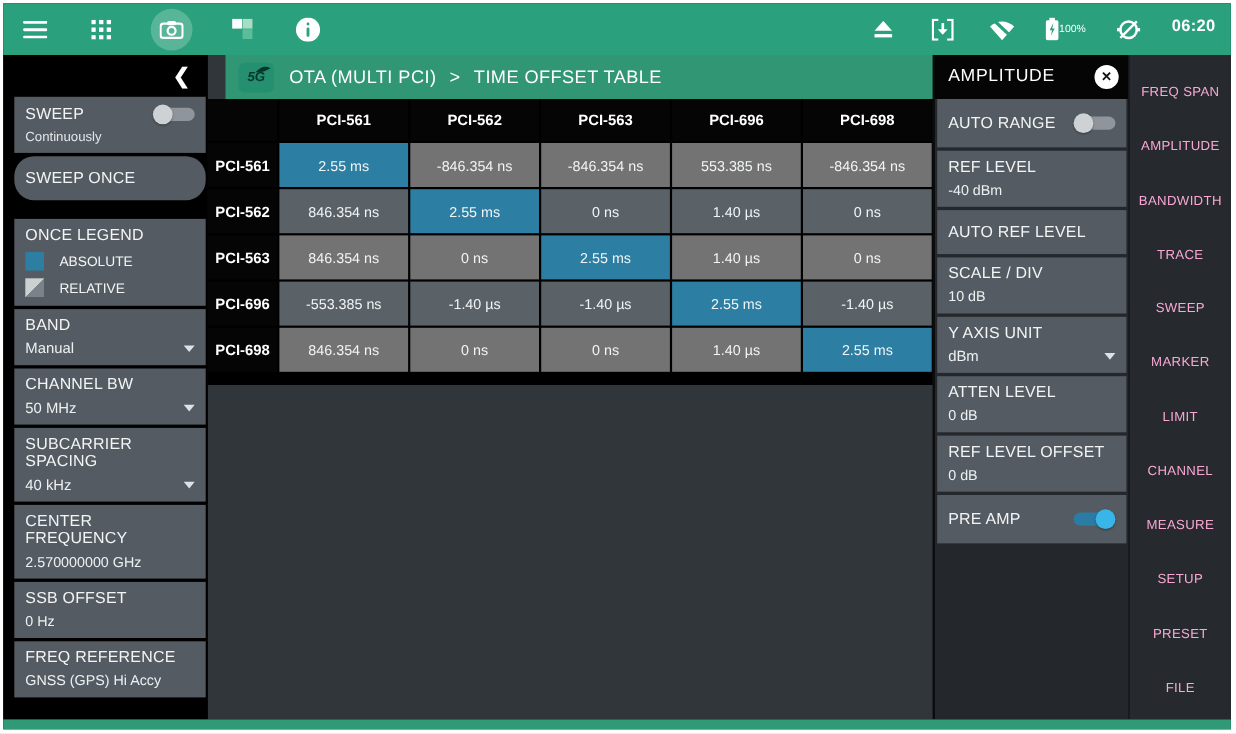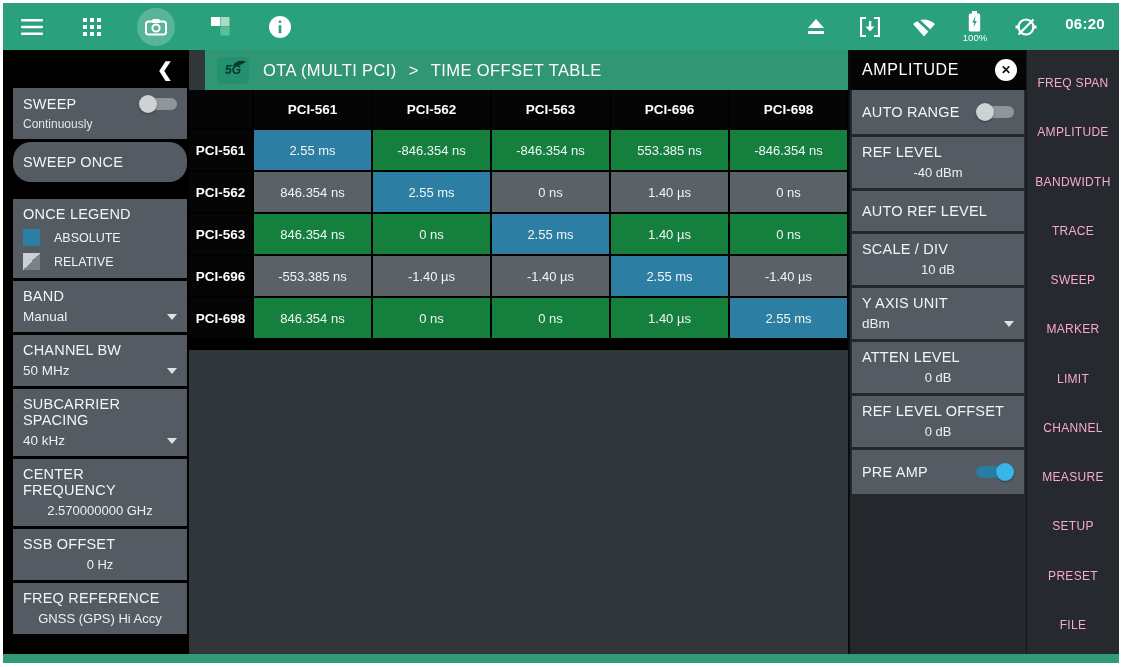--- a/index.html
+++ b/index.html
@@ -9,39 +9,39 @@
          display:flex; flex-direction:column; background:#000; }
 
   
   .topbar { height:47px; background:#2aa17c; display:flex; align-items:center;
             padding:0 14px; flex:0 0 auto; }
   .tb-left { display:flex; align-items:center; gap:30px; }
   .tb-right { margin-left:auto; display:flex; align-items:center; gap:24px; }
   .tb-ic { display:flex; align-items:center; justify-content:center; width:30px; height:36px; }
   .cam-wrap { width:38px; height:38px; border-radius:50%; background:rgba(255,255,255,.22);
               display:flex; align-items:center; justify-content:center; }
-  .batt-block { display:flex; flex-direction:column; align-items:center; line-height:1; }
+  .batt-block { display:flex; align-items:center; line-height:1; }
   .batt-label { color:#fff; font-size:9.5px; margin-top:1px; }
   .clock { color:#fff; font-size:15px; font-weight:bold; letter-spacing:.3px; align-self:flex-start; margin-top:6px;}
 
   
   .body { flex:1 1 auto; display:flex; min-height:0; }
 
   
   .lsb { width:186px; background:#000; flex:0 0 auto; display:flex; flex-direction:column; overflow:hidden; }
   .lsb-head { height:38px; flex:0 0 auto; display:flex; align-items:center; justify-content:flex-end;
               padding-right:16px; }
   .chev-left { color:#fff; font-size:19px; font-weight:bold; }
   .chev-left::before { content:"❮"; }
   .panel { background:#545b62; margin:0 2px 3px 10px; padding:7px 10px 8px; color:#f3f4f4; }
   .panel.gap-after { margin-bottom:17px;border-radius:18px; }
   .panel .head { display:flex; justify-content:space-between; align-items:center; }
   .panel .title { font-size:14.5px; letter-spacing:.2px; }
   .panel .sub { font-size:12px; margin-top:4px; color:#e4e6e8; }
-  .panel .val { font-size:13px; margin-top:5px; color:#eef0f1;text-align:center; }
+  .panel .val { font-size:13px; margin-top:5px; color:#eef0f1; }
   .panel.button { padding:12px 10px; }
   .vrow { display:flex; justify-content:space-between; align-items:center; margin-top:5px; }
   .vrow .val { margin-top:0; font-size:13.5px; }
   .caret { width:0; height:0; border-left:5px solid transparent; border-right:5px solid transparent;
            border-top:6px solid #dfe2e4; }
   .legend-row { display:flex; align-items:center; gap:14px; margin-top:7px; font-size:12.5px; }
   .sw { width:17px; height:17px; flex:0 0 auto; }
   .sw.absolute { background:#2c7ea2; }
   .sw.relative { background:linear-gradient(135deg,#ccd0d2 0 50%,#7b838a 50% 100%); }
 
@@ -63,21 +63,21 @@
   .badge5g svg { position:absolute; top:3px; right:3px; }
   .crumb-txt { color:#fff; font-size:16.5px; letter-spacing:.4px; display:flex; gap:12px; align-items:center; }
   .ota-table { display:grid; grid-template-columns:63px repeat(5,117px); gap:2px;
                background:#000; padding-bottom:12px; width:660px; }
   .ota-table .th { height:38px; background:#050505; color:#fff; font-weight:bold; font-size:13.5px;
                    display:flex; align-items:center; justify-content:center; }
   .ota-table .rl { height:40px; background:#050505; color:#fff; font-weight:bold; font-size:13.5px;
                    display:flex; align-items:center; justify-content:center; }
   .ota-table .cell { height:40px; color:#f2f4f5; font-size:13px;
                      display:flex; align-items:center; justify-content:center; }
-  .cell.r-light { background:#15803d; }
+  .cell.r-light { background:#737373; }
   .cell.r-dark  { background:#5a6167; }
   .cell.absolute { background:#2c7ea2 !important; }
 
   
   .amp { width:178px; flex:0 0 auto; background:#24272c; border-left:2px solid #0b0c0e;
          display:flex; flex-direction:column; overflow:hidden; }
   .amp-head { height:40px; flex:0 0 auto; background:#050505; display:flex; align-items:center;
               justify-content:space-between; padding:0 9px 0 12px; }
   .amp-title { color:#fff; font-size:16px; letter-spacing:.6px; }
   .close-btn { width:22px; height:22px; border-radius:50%; background:#fff; color:#111;

